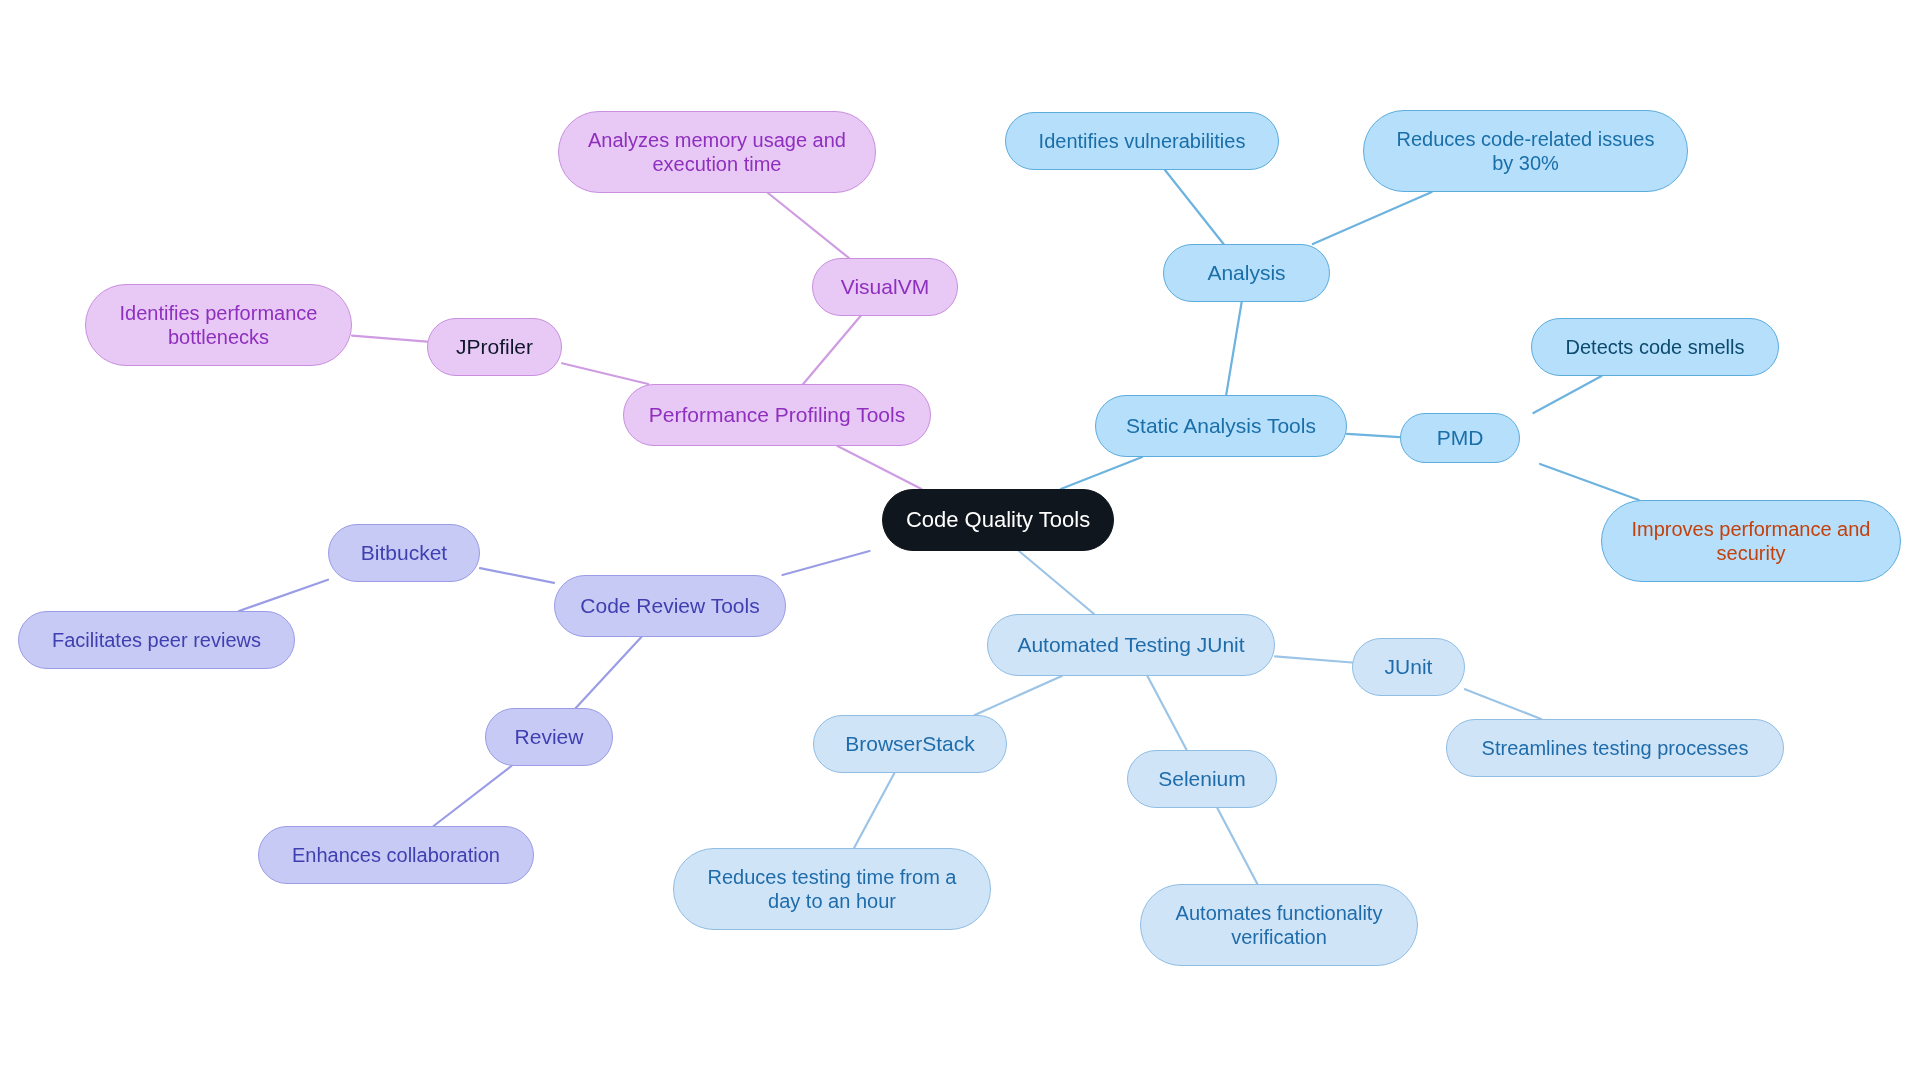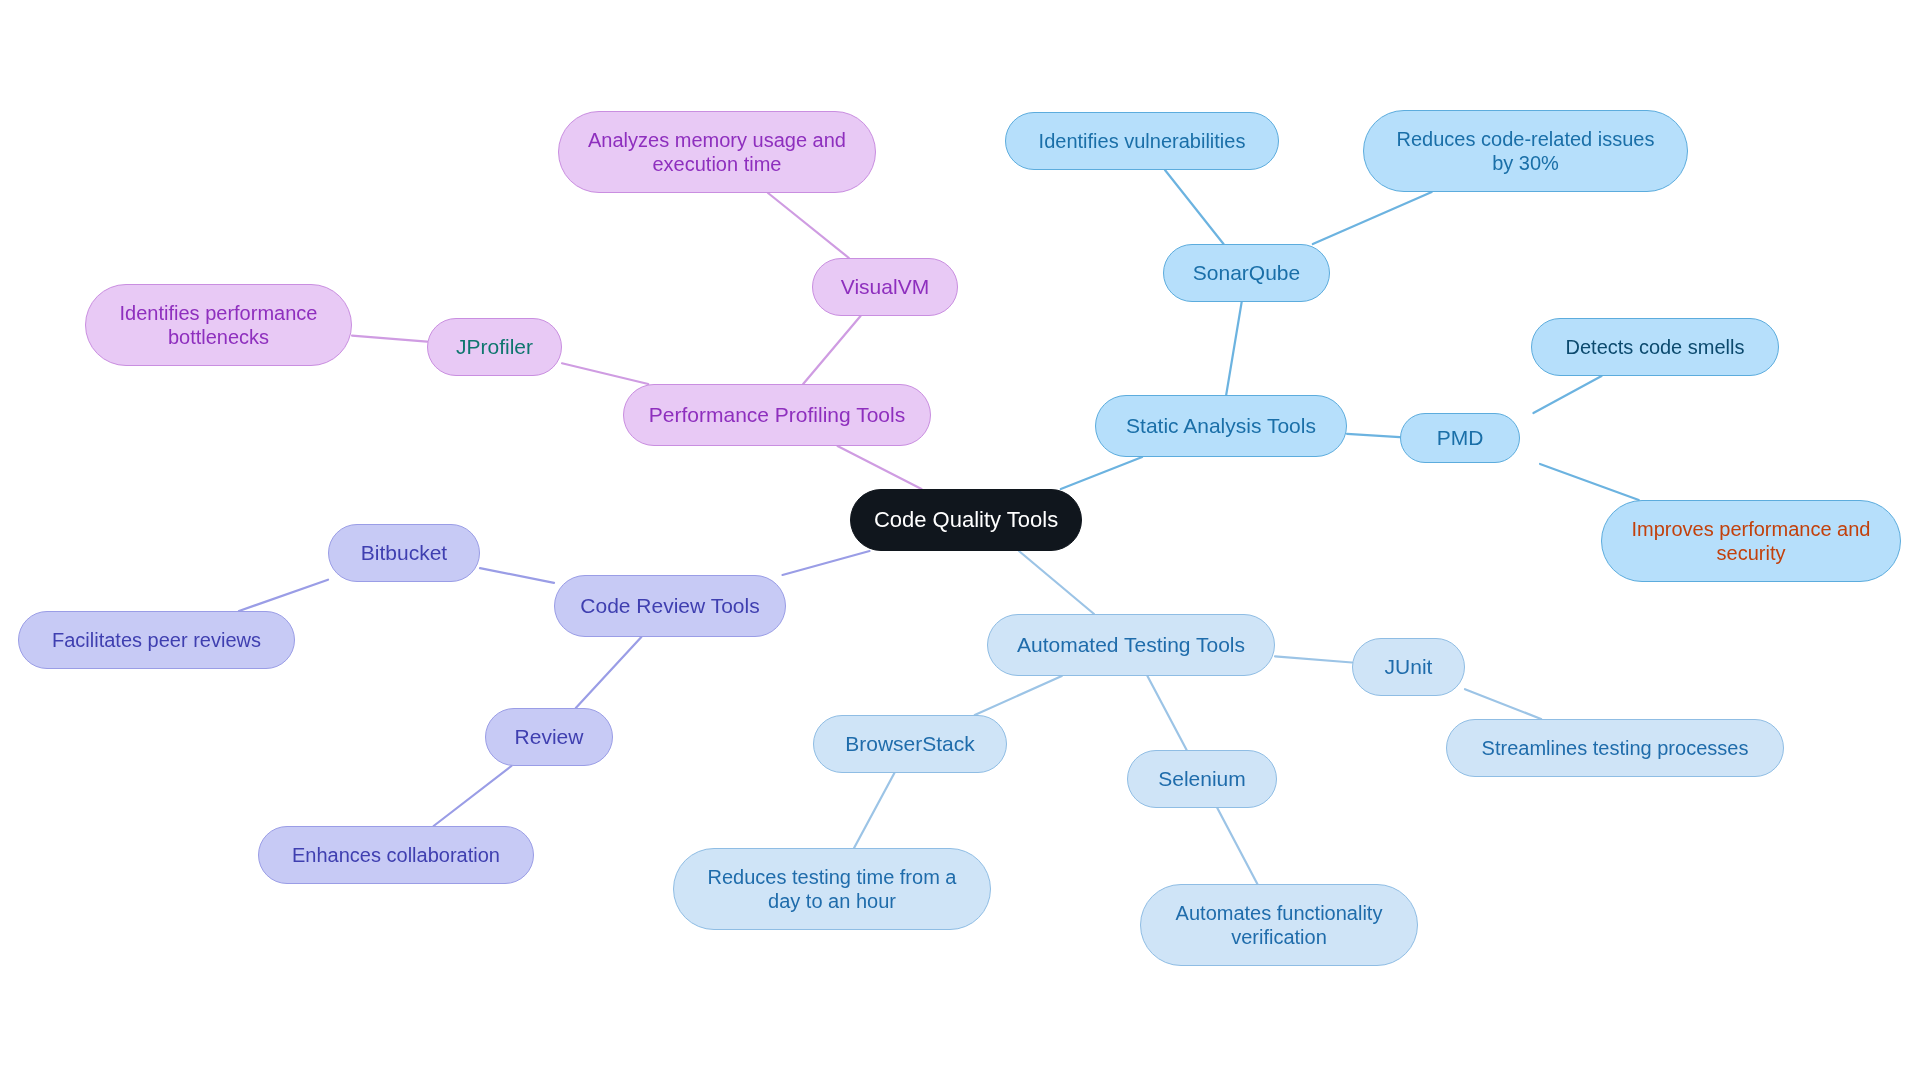--- a/index.html
+++ b/index.html
@@ -62,45 +62,45 @@
       <path d="M 328 579.7151515151515 L 239 611" stroke="#9a9de6" stroke-width="2.2" fill="none" stroke-linecap="round"></path>
       <path d="M 641.3664122137404 637 L 575.7862595419847 708" stroke="#9a9de6" stroke-width="2.2" fill="none" stroke-linecap="round"></path>
       <path d="M 511.39830508474574 766 L 433.60169491525426 826" stroke="#9a9de6" stroke-width="2.2" fill="none" stroke-linecap="round"></path>
       <path d="M 921.4761904761905 489 L 837.5238095238095 446" stroke="#cf9ce2" stroke-width="2.2" fill="none" stroke-linecap="round"></path>
       <path d="M 803.15625 384 L 860.53125 316" stroke="#cf9ce2" stroke-width="2.2" fill="none" stroke-linecap="round"></path>
       <path d="M 848.9111111111112 258 L 768.0222222222222 193" stroke="#cf9ce2" stroke-width="2.2" fill="none" stroke-linecap="round"></path>
       <path d="M 648.2132352941177 384 L 562 363.24778761061947" stroke="#cf9ce2" stroke-width="2.2" fill="none" stroke-linecap="round"></path>
       <path d="M 427 341.6195652173913 L 352 335.64130434782606" stroke="#cf9ce2" stroke-width="2.2" fill="none" stroke-linecap="round"></path>
     </svg>
   <div id="node-layer">
-      <div class="node" style="left: 850px; top: 489px; width: 232px; height: 62px; border-radius: 31px; background: rgb(16, 22, 29); color: rgb(255, 255, 255); border-color: rgb(16, 22, 29); font-size: 22px; font-weight: 400; padding: 0px 14px;"><span>Code Quality Tools</span></div>
+      <div class="node" style="left: 882px; top: 489px; width: 232px; height: 62px; border-radius: 31px; background: rgb(16, 22, 29); color: rgb(255, 255, 255); border-color: rgb(16, 22, 29); font-size: 22px; font-weight: 400; padding: 0px 14px;"><span>Code Quality Tools</span></div>
       <div class="node" style="left: 1095px; top: 395px; width: 252px; height: 62px; border-radius: 31px; background: rgb(182, 223, 251); color: rgb(26, 111, 168); border-color: rgb(92, 172, 221); font-size: 21px; font-weight: 400; padding: 0px 14px;"><span>Static Analysis Tools</span></div>
-      <div class="node" style="left: 1163px; top: 244px; width: 167px; height: 58px; border-radius: 29px; background: rgb(182, 223, 251); color: rgb(26, 111, 168); border-color: rgb(92, 172, 221); font-size: 21px; font-weight: 400; padding: 0px 14px;"><span>SonarQube</span></div>
+      <div class="node" style="left: 1163px; top: 244px; width: 167px; height: 58px; border-radius: 29px; background: rgb(182, 223, 251); color: rgb(26, 111, 168); border-color: rgb(92, 172, 221); font-size: 21px; font-weight: 400; padding: 0px 14px;"><span>Analysis</span></div>
       <div class="node" style="left: 1005px; top: 112px; width: 274px; height: 58px; border-radius: 29px; background: rgb(182, 223, 251); color: rgb(26, 111, 168); border-color: rgb(92, 172, 221); font-size: 20px; font-weight: 400; padding: 0px 14px; text-align: right;"><span>Identifies vulnerabilities</span></div>
       <div class="node" style="left: 1363px; top: 110px; width: 325px; height: 82px; border-radius: 41px; background: rgb(182, 223, 251); color: rgb(26, 111, 168); border-color: rgb(92, 172, 221); font-size: 20px; font-weight: 400; padding: 0px 14px;"><span>Reduces code-related issues
 by 30%</span></div>
       <div class="node" style="left: 1400px; top: 413px; width: 120px; height: 50px; border-radius: 29px; background: rgb(182, 223, 251); color: rgb(26, 111, 168); border-color: rgb(92, 172, 221); font-size: 21px; font-weight: 400; padding: 0px 14px;"><span>PMD</span></div>
       <div class="node" style="left: 1531px; top: 318px; width: 248px; height: 58px; border-radius: 29px; background: rgb(182, 223, 251); color: #0c4a6e; border-color: rgb(92, 172, 221); font-size: 20px; font-weight: 400; padding: 16px 14px;"><span>Detects code smells</span></div>
       <div class="node" style="left: 1601px; top: 500px; width: 300px; height: 82px; border-radius: 41px; background: rgb(182, 223, 251); color: #c2410c; border-color: rgb(92, 172, 221); font-size: 20px; font-weight: 400; padding: 0px 14px;"><span>Improves performance and
 security</span></div>
-      <div class="node" style="left: 987px; top: 614px; width: 288px; height: 62px; border-radius: 31px; background: rgb(207, 228, 247); color: rgb(31, 108, 171); border-color: rgb(143, 189, 228); font-size: 21px; font-weight: 400; padding: 0px 14px;"><span>Automated Testing Tools</span></div>
+      <div class="node" style="left: 987px; top: 614px; width: 288px; height: 62px; border-radius: 31px; background: rgb(207, 228, 247); color: rgb(31, 108, 171); border-color: rgb(143, 189, 228); font-size: 21px; font-weight: 400; padding: 0px 14px;"><span>Automated Testing JUnit</span></div>
       <div class="node" style="left: 1352px; top: 638px; width: 113px; height: 58px; border-radius: 29px; background: rgb(207, 228, 247); color: rgb(31, 108, 171); border-color: rgb(143, 189, 228); font-size: 21px; font-weight: 400; padding: 0px 14px;"><span>JUnit</span></div>
       <div class="node" style="left: 1446px; top: 719px; width: 338px; height: 58px; border-radius: 29px; background: rgb(207, 228, 247); color: rgb(31, 108, 171); border-color: rgb(143, 189, 228); font-size: 20px; font-weight: 400; padding: 0px 14px;"><span>Streamlines testing processes</span></div>
       <div class="node" style="left: 813px; top: 715px; width: 194px; height: 58px; border-radius: 29px; background: rgb(207, 228, 247); color: rgb(31, 108, 171); border-color: rgb(143, 189, 228); font-size: 21px; font-weight: 400; padding: 0px 14px;"><span>BrowserStack</span></div>
       <div class="node" style="left: 673px; top: 848px; width: 318px; height: 82px; border-radius: 41px; background: rgb(207, 228, 247); color: rgb(31, 108, 171); border-color: rgb(143, 189, 228); font-size: 20px; font-weight: 400; padding: 0px 14px;"><span>Reduces testing time from a
 day to an hour</span></div>
       <div class="node" style="left: 1127px; top: 750px; width: 150px; height: 58px; border-radius: 29px; background: rgb(207, 228, 247); color: rgb(31, 108, 171); border-color: rgb(143, 189, 228); font-size: 21px; font-weight: 400; padding: 0px 14px;"><span>Selenium</span></div>
       <div class="node" style="left: 1140px; top: 884px; width: 278px; height: 82px; border-radius: 41px; background: rgb(207, 228, 247); color: rgb(31, 108, 171); border-color: rgb(143, 189, 228); font-size: 20px; font-weight: 400; padding: 0px 14px;"><span>Automates functionality
 verification</span></div>
       <div class="node" style="left: 554px; top: 575px; width: 232px; height: 62px; border-radius: 31px; background: rgb(199, 202, 245); color: rgb(63, 63, 176); border-color: rgb(154, 157, 230); font-size: 21px; font-weight: 400; padding: 0px 14px;"><span>Code Review Tools</span></div>
       <div class="node" style="left: 328px; top: 524px; width: 152px; height: 58px; border-radius: 29px; background: rgb(199, 202, 245); color: rgb(63, 63, 176); border-color: rgb(154, 157, 230); font-size: 21px; font-weight: 400; padding: 0px 14px;"><span>Bitbucket</span></div>
       <div class="node" style="left: 18px; top: 611px; width: 277px; height: 58px; border-radius: 29px; background: rgb(199, 202, 245); color: rgb(63, 63, 176); border-color: rgb(154, 157, 230); font-size: 20px; font-weight: 400; padding: 0px 14px;"><span>Facilitates peer reviews</span></div>
       <div class="node" style="left: 485px; top: 708px; width: 128px; height: 58px; border-radius: 29px; background: rgb(199, 202, 245); color: rgb(63, 63, 176); border-color: rgb(154, 157, 230); font-size: 21px; font-weight: 400; padding: 0px 14px;"><span>Review</span></div>
       <div class="node" style="left: 258px; top: 826px; width: 276px; height: 58px; border-radius: 29px; background: rgb(199, 202, 245); color: rgb(63, 63, 176); border-color: rgb(154, 157, 230); font-size: 20px; font-weight: 400; padding: 0px 14px;"><span>Enhances collaboration</span></div>
       <div class="node" style="left: 623px; top: 384px; width: 308px; height: 62px; border-radius: 31px; background: rgb(232, 201, 245); color: rgb(142, 47, 190); border-color: rgb(201, 142, 224); font-size: 21px; font-weight: 400; padding: 0px 14px;"><span>Performance Profiling Tools</span></div>
       <div class="node" style="left: 812px; top: 258px; width: 146px; height: 58px; border-radius: 29px; background: rgb(232, 201, 245); color: rgb(142, 47, 190); border-color: rgb(201, 142, 224); font-size: 21px; font-weight: 400; padding: 0px 14px;"><span>VisualVM</span></div>
       <div class="node" style="left: 558px; top: 111px; width: 318px; height: 82px; border-radius: 41px; background: rgb(232, 201, 245); color: rgb(142, 47, 190); border-color: rgb(201, 142, 224); font-size: 20px; font-weight: 400; padding: 0px 14px;"><span>Analyzes memory usage and
 execution time</span></div>
-      <div class="node" style="left: 427px; top: 318px; width: 135px; height: 58px; border-radius: 29px; background: rgb(232, 201, 245); color: #0f766e; border-color: rgb(201, 142, 224); font-size: 21px; font-weight: 400; padding: 13px 14px;"><span>JProfiler</span></div>
+      <div class="node" style="left: 427px; top: 318px; width: 135px; height: 58px; border-radius: 29px; background: rgb(232, 201, 245); color: #0f172a; border-color: rgb(201, 142, 224); font-size: 21px; font-weight: 400; padding: 13px 14px;"><span>JProfiler</span></div>
       <div class="node" style="left: 85px; top: 284px; width: 267px; height: 82px; border-radius: 41px; background: rgb(232, 201, 245); color: rgb(142, 47, 190); border-color: rgb(201, 142, 224); font-size: 20px; font-weight: 400; padding: 0px 14px;"><span>Identifies performance
 bottlenecks</span></div>
     </div>
 </div>
 
 </body></html>

